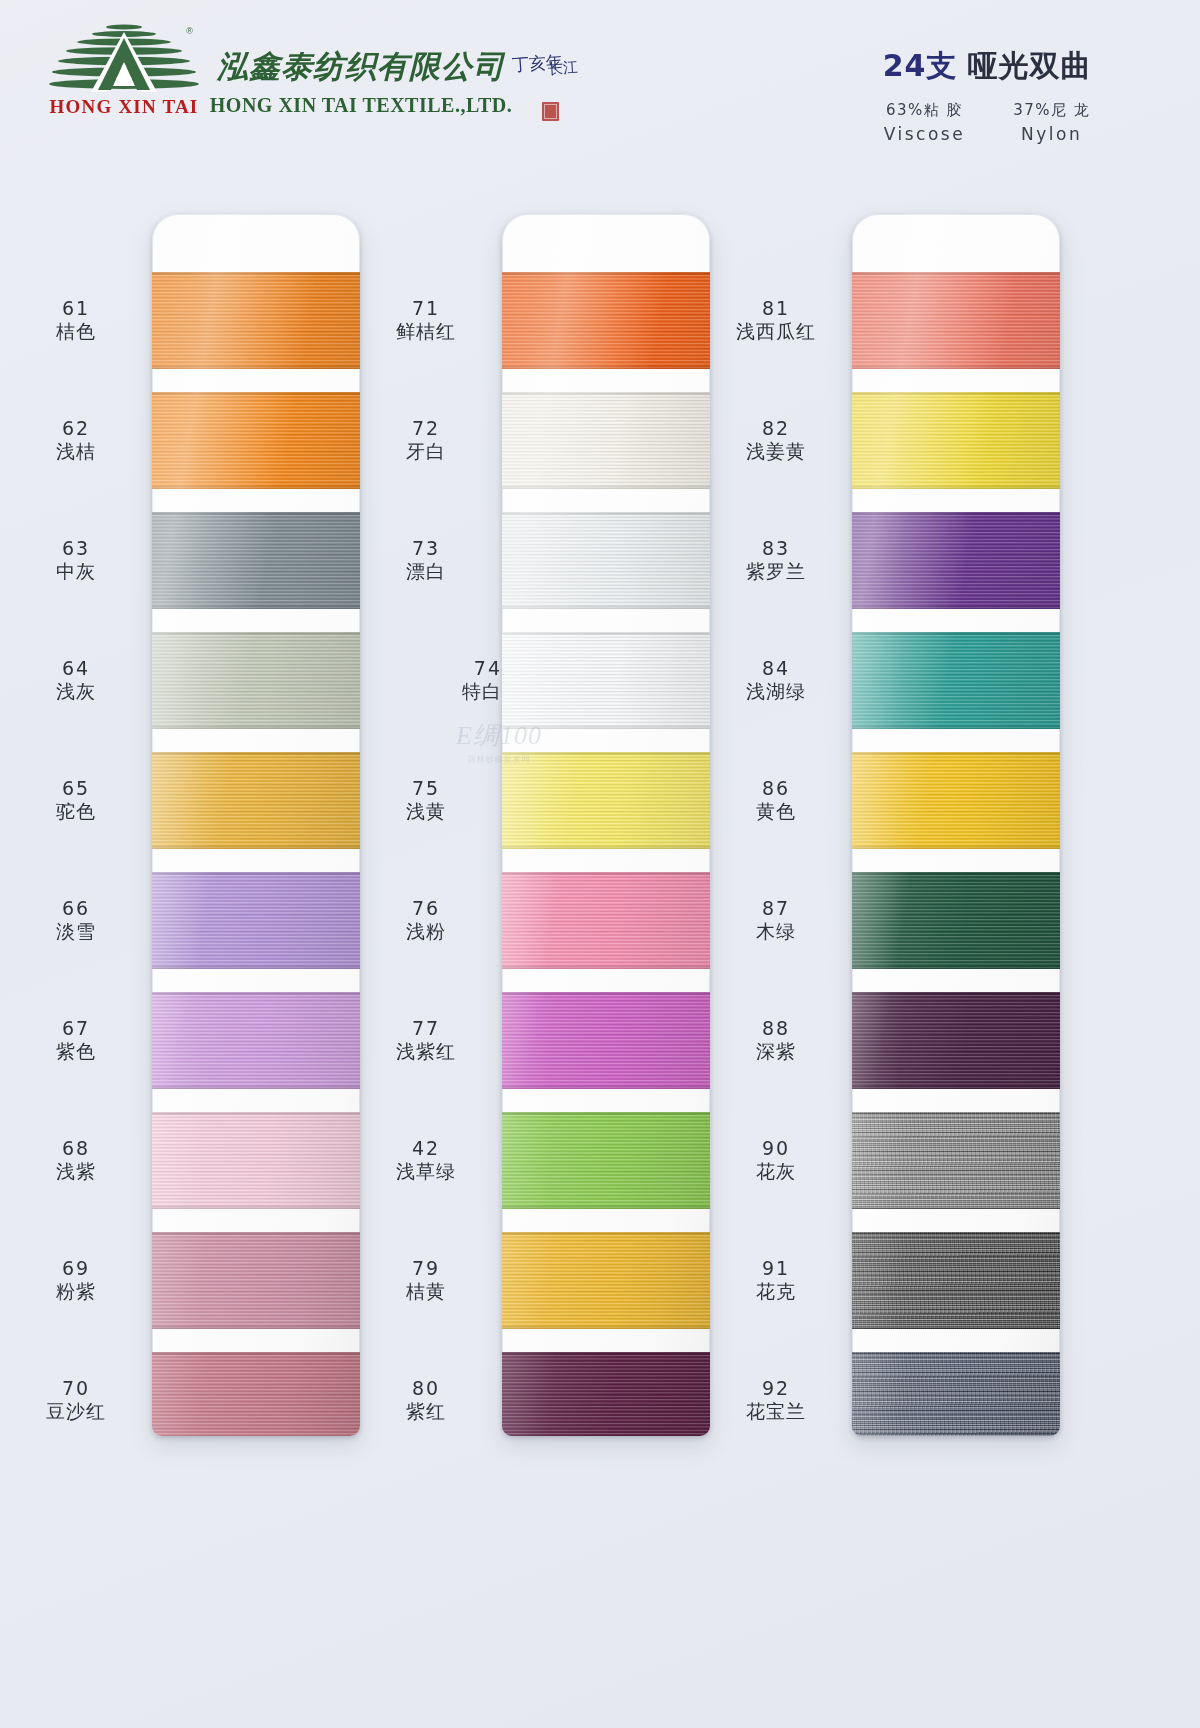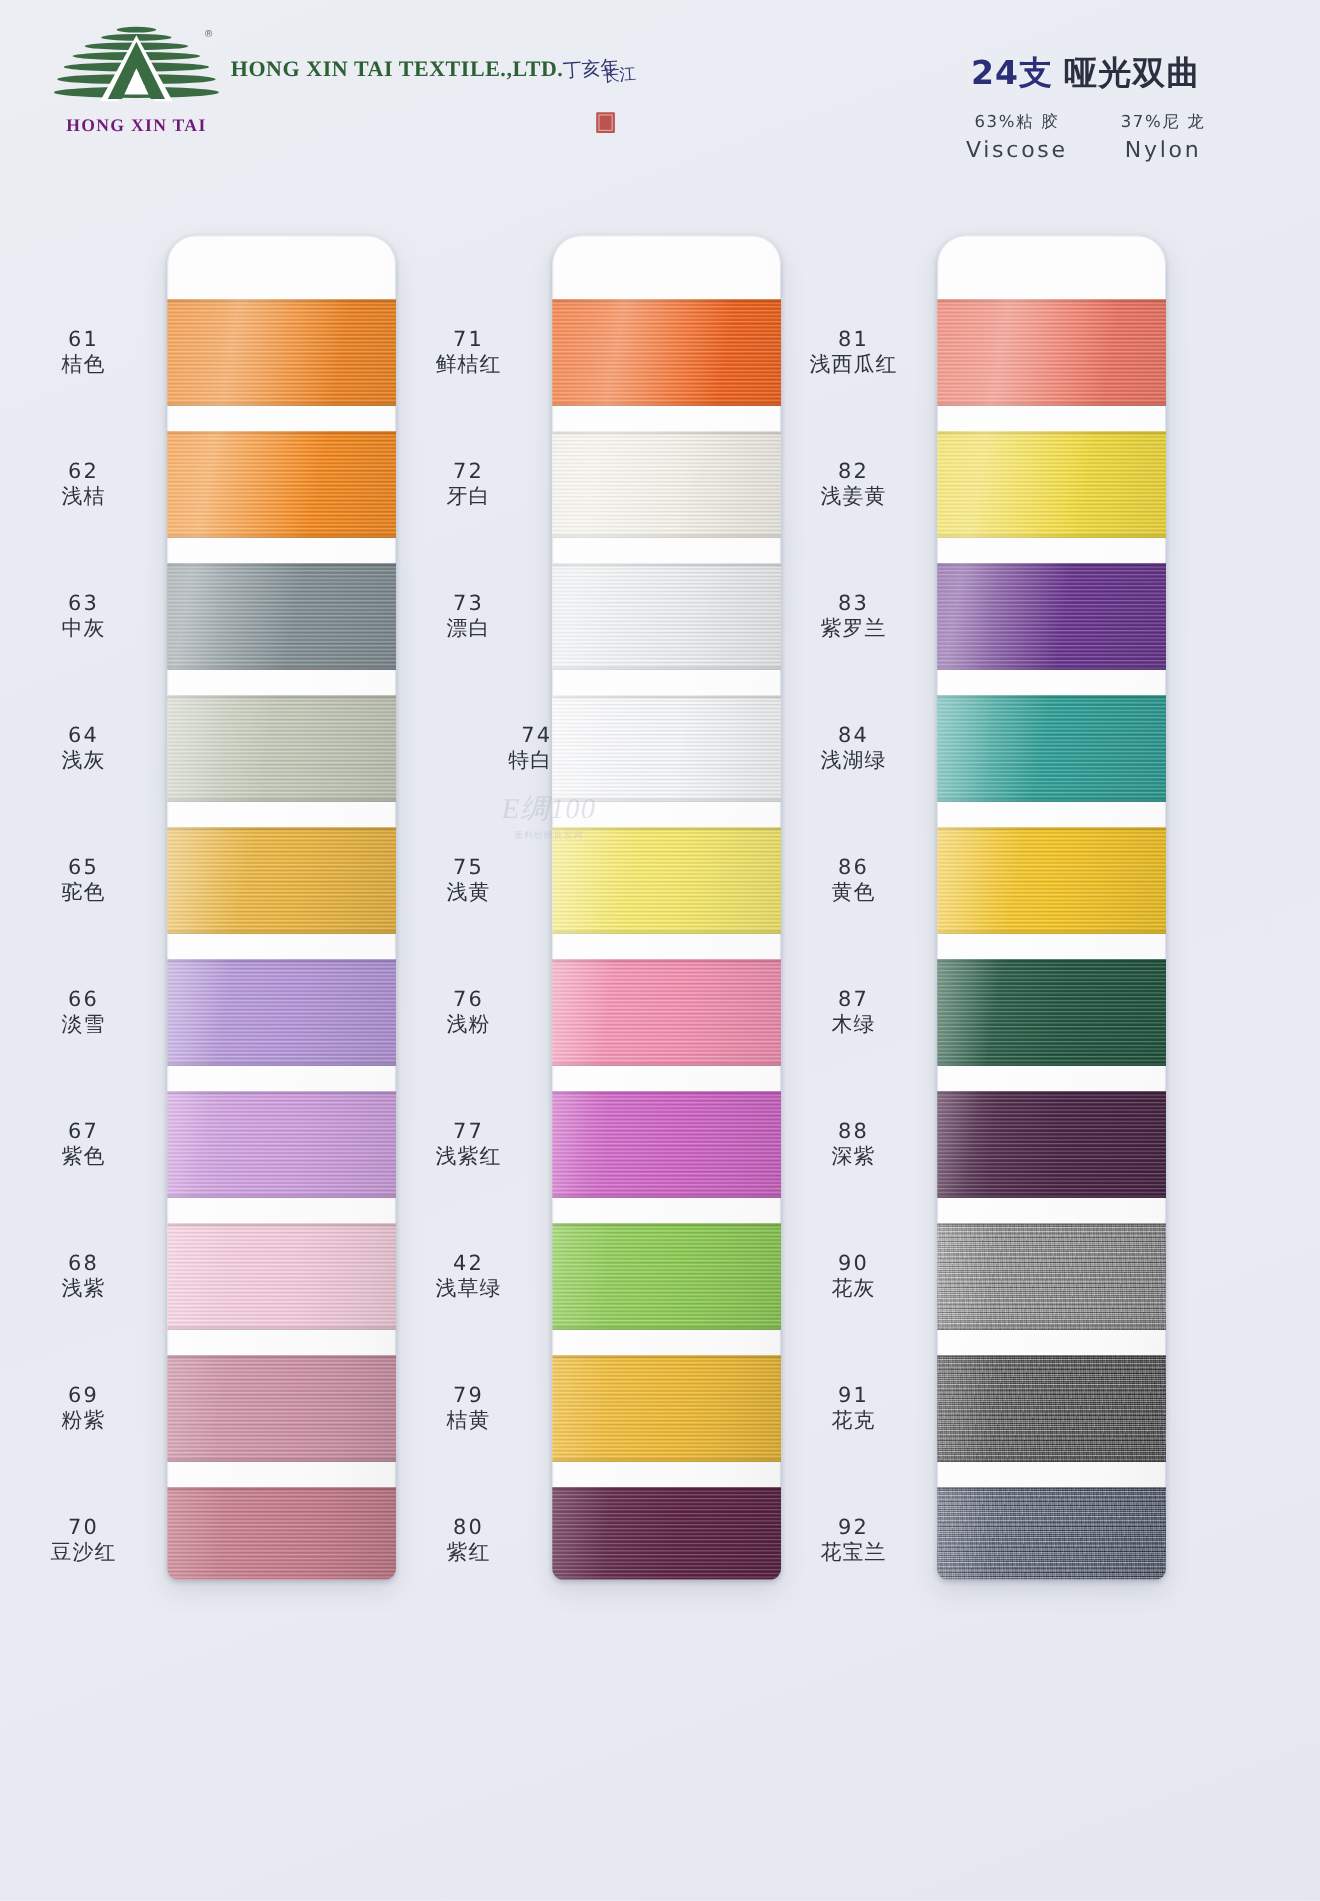--- a/index.html
+++ b/index.html
@@ -36,24 +36,24 @@
   .logo-mark svg { display: block; }
   .logo-reg {
     position: absolute;
     right: 6px; top: 4px;
     font-size: 9px;
     color: #3d6b43;
   }
   .logo-text {
     font-family: "Liberation Serif", "DejaVu Serif", serif;
     font-weight: bold;
-    font-size: 16px;
+    font-size: 19px;
     letter-spacing: 1.2px;
-    color: #701a75;
-    margin-top: 12px;
+    color: #b91c1c;
+    margin-top: 2px;
   }
 
   .company-block {
     position: absolute;
     left: 196px;
     top: 46px;
     width: 330px;
     text-align: center;
   }
   .company-cn {
@@ -131,21 +131,21 @@
   .spec-comp-item { text-align: center; }
   .spec-cn {
     font-family: "DejaVu Sans", sans-serif;
     font-size: 15px;
     color: #3c4150;
     letter-spacing: 1.5px;
     white-space: nowrap;
   }
   .spec-en {
     font-family: "DejaVu Sans", sans-serif;
-    font-size: 20px;
+    font-size: 17px;
     color: #3c4150;
     letter-spacing: 2.5px;
     margin-top: 4px;
     white-space: nowrap;
   }
 
   
   .columns {
     position: absolute;
     top: 214px;
@@ -321,20 +321,21 @@
         <path d="M75 10 L108 70 L92 70 L75 34 L58 70 L42 70 Z" fill="#ffffff"></path>
         <path d="M75 16 L101 68 L88 68 L75 40 L62 68 L49 68 Z" fill="#3a6b43"></path>
         <path d="M75 40 L86 64 L64 64 Z" fill="#ffffff"></path>
       </svg>
       <span class="logo-reg">®</span>
     </div>
     <div class="logo-text">HONG XIN TAI</div>
   </div>
 
   <div class="company-block">
+    <div class="company-cn">泓鑫泰纺织有限公司</div>
     <div class="company-en">HONG XIN TAI TEXTILE.,LTD.</div>
   </div>
 
   <div class="signature">
     <span class="sig-stroke" style="left:4px; top:0px;">丁亥年</span>
     <span class="sig-stroke" style="left:40px; top:6px; font-size:15px;">长江</span>
     <span class="sig-seal"></span>
   </div>
 
   <div class="spec-block">

